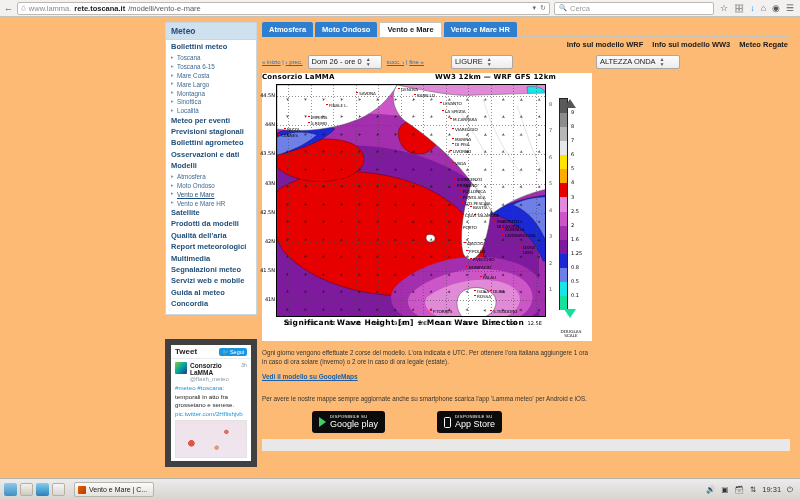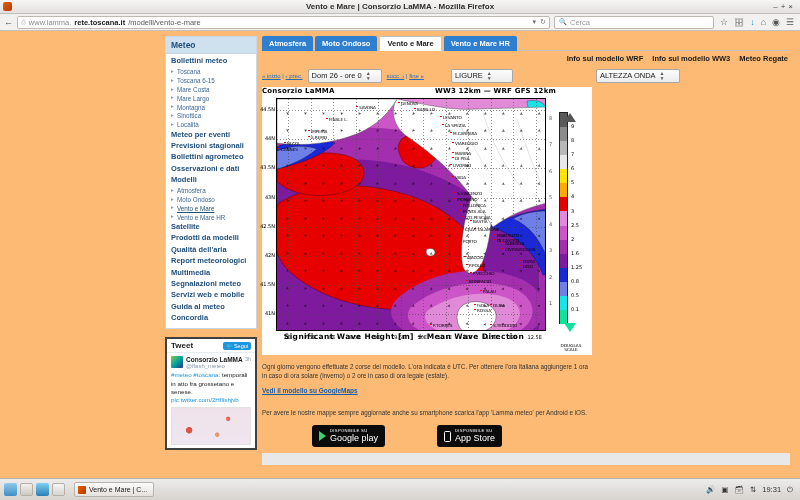--- a/index.html
+++ b/index.html
@@ -102,21 +102,21 @@
     font-size:6.3px; color:#3e6894; font-weight:normal;
     padding:0.8px 5px 0.8px 11px; position:relative; line-height:1.15;
   }
   .sb-sub::before {
     content:"\25B8"; position:absolute; left:5px; top:0.6px;
     font-size:5.5px; color:#7fa0c0;
   }
   .sb-sub.current { text-decoration:underline; color:#1f4e79; }
 
   
-  .tw-box { border:2px solid #404040; margin-top:8px; background:#fff; }
+  .tw-box { border:6px solid #404040; margin-top:24px; background:#fff; }
   .tw-head {
     display:flex; align-items:center; justify-content:space-between;
     padding:2px 4px; border-bottom:1px solid #e6ecf0;
   }
   .tw-title { font-size:8px; font-weight:bold; color:#222; }
   .tw-follow {
     background:#1b95e0; color:#fff; font-size:5.5px; border-radius:2px;
     padding:1px 3px; display:flex; align-items:center; gap:1px;
   }
   .tw-body { padding:3px 4px; }
@@ -260,27 +260,20 @@
   .tb-win .wi { width:8px; height:8px; border-radius:1px;
                 background:linear-gradient(135deg,#e66000,#b33a00); }
   .tb-right { margin-left:auto; display:flex; align-items:center; gap:6px;
               font-size:7.5px; color:#333; padding-right:3px; }
 </style>
 </head>
 <body>
 
 <div id="window">
 
-  <div class="titlebar">
-    <div class="ff-logo"></div>
-    <div class="title">Vento e Mare | Consorzio LaMMA - Mozilla Firefox</div>
-    <div class="wbtns">
-      <span>–</span><span>+</span><span>×</span>
-    </div>
-  </div>
 
 
   <div class="navbar">
     <span class="navicon">←</span>
     <div class="urlbox">
       <span style="font-size:6px;color:#9a9a9a;">⎙</span>
       <span>www.lamma.</span>
         <span class="u-strong">rete.toscana.it</span>
         <span class="u-mid">/modelli/vento-e-mare</span>
       <span class="u-tail">

